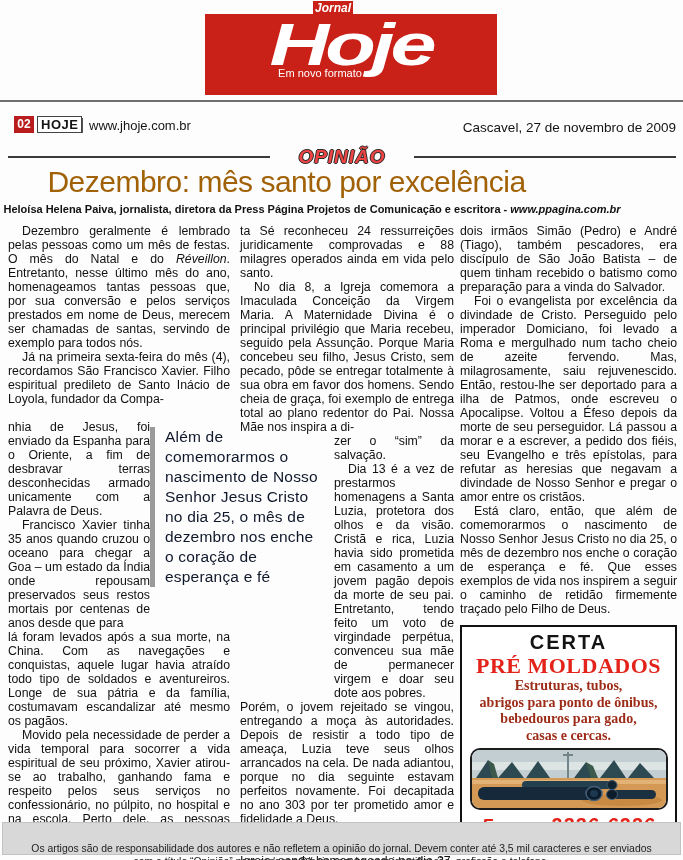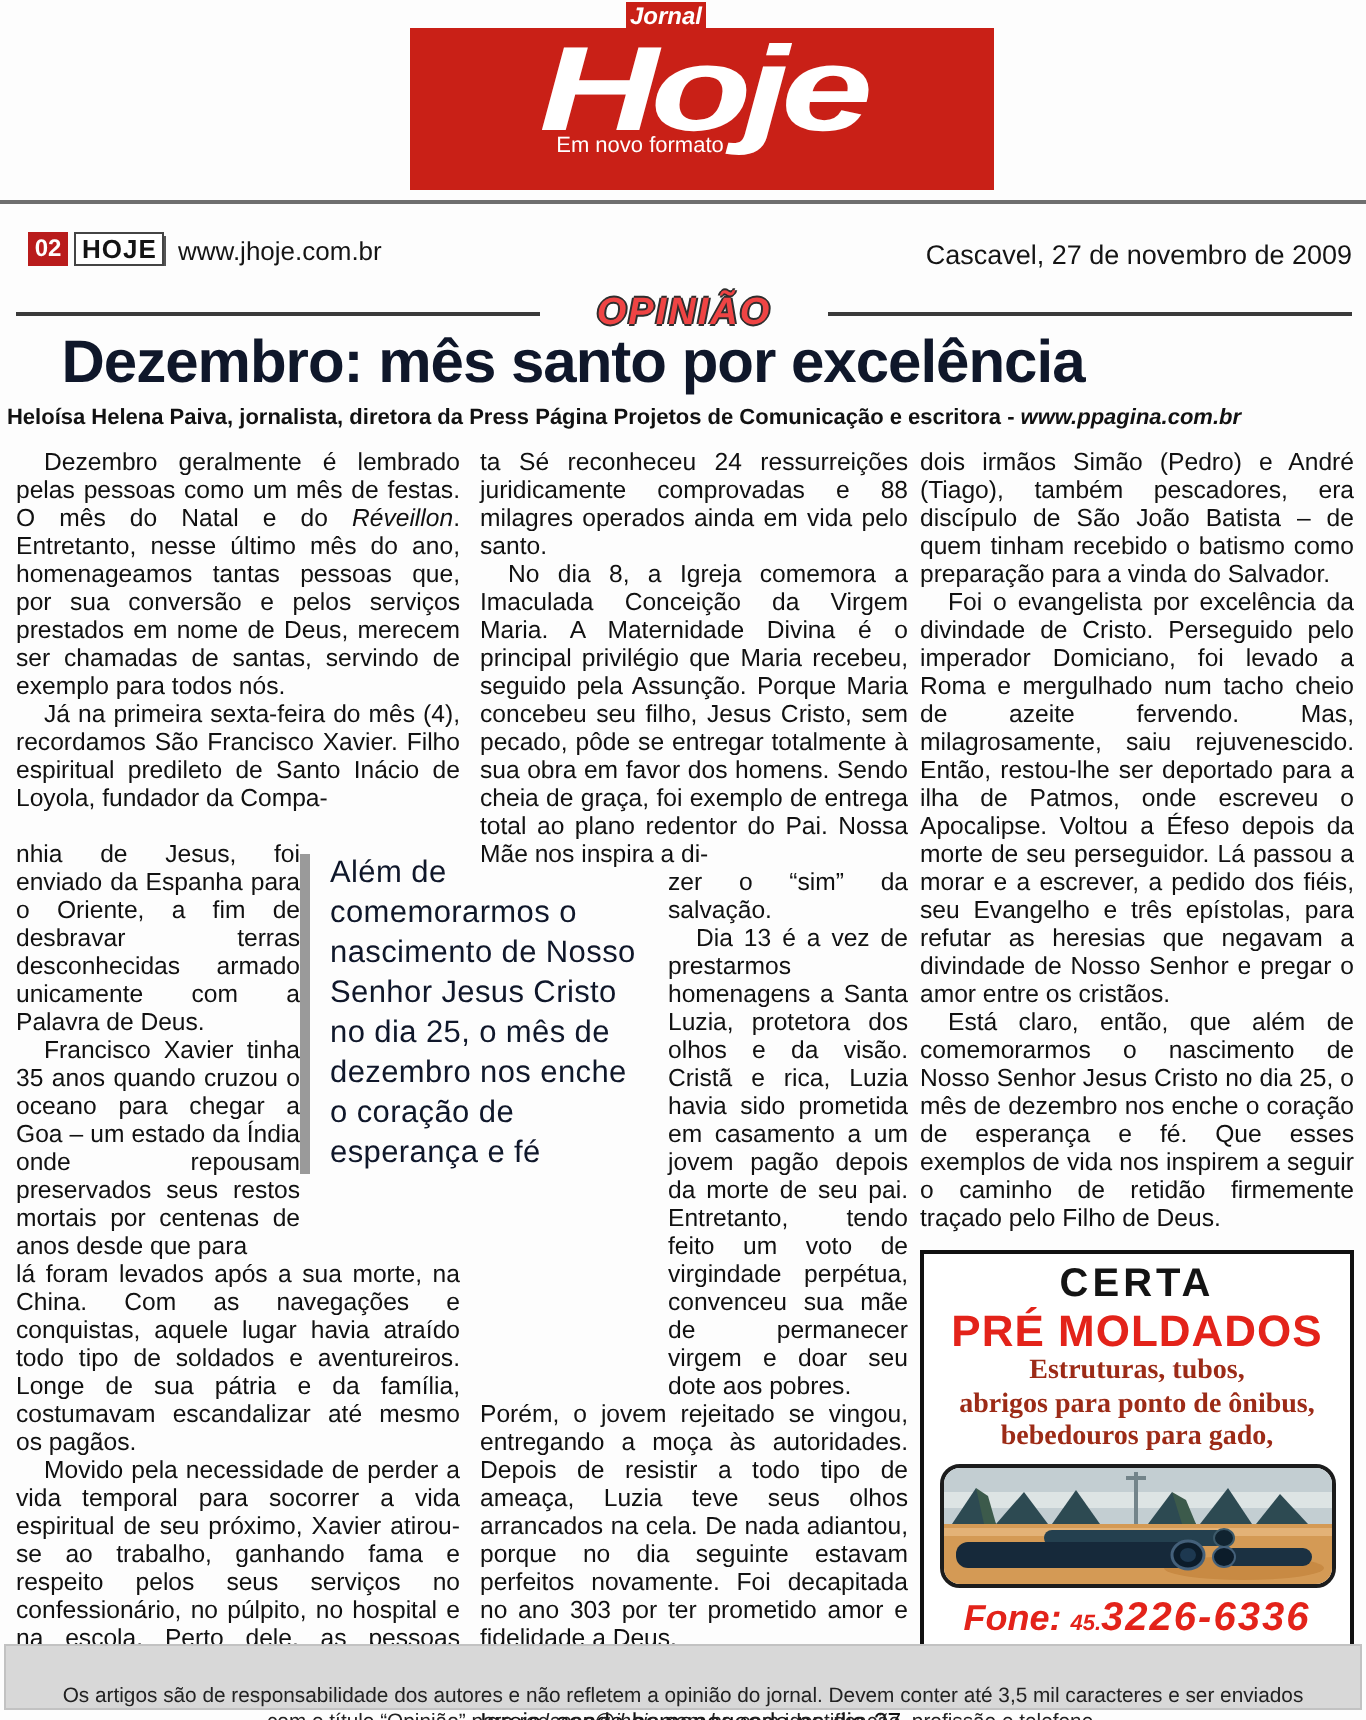--- a/index.html
+++ b/index.html
@@ -24,21 +24,21 @@
   .siteurl{position:absolute;left:82px;top:118px;font-size:13px;border-left:1px solid #555;padding-left:6px;line-height:15px;}
   .dateline{position:absolute;right:7px;top:120px;font-size:13.5px;}
   
   .sec-rule{position:absolute;top:156px;height:2px;background:#3a3a3a;}
   .sec-rule.left{left:8px;width:262px;}
   .sec-rule.right{left:414px;width:262px;}
   .sec-label{position:absolute;left:272px;top:146px;width:140px;text-align:center;
              font-size:19px;font-weight:bold;font-style:italic;letter-spacing:1px;color:#ef4444;
              text-shadow:-1px 0 #2e2e2e,1px 0 #2e2e2e,0 -1px #2e2e2e,0 1px #2e2e2e;}
   .title{position:absolute;left:0;top:165px;width:573px;text-align:center;
-         font-size:30px;font-weight:700;color:#0f172a;letter-spacing:-.5px;}
+         font-size:30px;font-weight:400;color:#a16207;letter-spacing:-.5px;}
   .byline{position:absolute;left:0;top:203px;width:624px;text-align:center;
           font-size:11px;font-weight:bold;color:#111;}
   .byline .em{font-style:italic;}
   
   .col{position:absolute;top:224px;}
   #col1{left:8px;width:222px;}
   #col2{left:240px;width:214px;}
   #col3{left:460px;width:217px;}
   .col p{margin:0;text-align:justify;font-size:12.3px;line-height:14px;color:#111;}
   .col p.ind{text-indent:14px;}
@@ -48,21 +48,21 @@
   #c2a{min-height:182px;}
   #c2b{width:120px;margin-left:94px;min-height:210px;}
   .em{font-style:italic;}
   
   .pullquote{position:absolute;left:150px;top:427px;width:172px;display:flex;}
   .pq-bar{width:5px;background:#9a9a9a;margin-right:10px;height:160px;flex:none;}
   .pq-text{font-size:15.5px;line-height:20px;color:#0f172a;letter-spacing:.2px;}
   
   .ad{margin-top:9px;border:2px solid #111;background:#fff;text-align:center;padding:4px 3px 6px;}
   .ad-brand1{font-size:20px;line-height:22px;font-weight:bold;letter-spacing:2px;color:#141414;}
-  .ad-brand2{font-size:22px;line-height:25px;font-weight:bold;letter-spacing:.5px;color:#e3231a;}
+  .ad-brand2{font-size:22px;line-height:25px;font-weight:bold;letter-spacing:.5px;color:#e3231a;font-family:Liberation Serif, serif;}
   .ad-desc{font-family:"Liberation Serif",serif;font-weight:bold;font-size:14px;line-height:16.5px;color:#9c2b17;}
   .ad-desc span{display:block;}
   .ad-photo{width:194px;height:58px;margin:4px auto 3px;border:2px solid #1c1c1c;border-radius:10px;overflow:hidden;}
   .ad-phone{line-height:24px;color:#e3231a;font-weight:bold;font-style:italic;}
   .ad-phone .lbl{font-size:18px;}
   .ad-phone .pre{font-size:11px;}
   .ad-phone .num{font-size:20px;letter-spacing:1px;}
   
   .footer{position:absolute;left:2px;top:822px;width:679px;height:33px;background:#d8d8d8;
           text-align:center;font-size:10.4px;line-height:12.5px;color:#222;padding-top:20px;box-sizing:border-box;
@@ -132,20 +132,21 @@
     <p class="ind">Foi o evangelista por excelência da divindade de Cristo. Perseguido pelo imperador Domiciano, foi levado a Roma e mergulhado num tacho cheio de azeite fervendo. Mas, milagrosamente, saiu rejuvenescido. Então, restou-lhe ser deportado para a ilha de Patmos, onde escreveu o Apocalipse. Voltou a Éfeso depois da morte de seu perseguidor. Lá passou a morar e a escrever, a pedido dos fiéis, seu Evangelho e três epístolas, para refutar as heresias que negavam a divindade de Nosso Senhor e pregar o amor entre os cristãos.</p>
     <p class="ind">Está claro, então, que além de comemorarmos o nascimento de Nosso Senhor Jesus Cristo no dia 25, o mês de dezembro nos enche o coração de esperança e fé. Que esses exemplos de vida nos inspirem a seguir o caminho de retidão firmemente traçado pelo Filho de Deus.</p>
 
     <div class="ad">
       <div class="ad-brand1">CERTA</div>
       <div class="ad-brand2">PRÉ MOLDADOS</div>
       <div class="ad-desc">
         <span>Estruturas, tubos,</span>
         <span>abrigos para ponto de ônibus,</span>
         <span>bebedouros para gado,</span>
+        <span>casas e cercas.</span>
       </div>
       <div class="ad-photo">
         <svg width="194" height="58" viewBox="0 0 194 58" xmlns="http://www.w3.org/2000/svg">
           <rect x="0" y="0" width="194" height="32" fill="#c3ced2"></rect>
           <rect x="0" y="12" width="194" height="8" fill="#dde4e4"></rect>
           <rect x="95" y="2" width="2" height="26" fill="#73848a"></rect>
           <rect x="91" y="4" width="10" height="2" fill="#73848a"></rect>
           <g fill="#2d4a52">
             <polygon points="4,28 16,10 26,28"></polygon>
             <polygon points="26,28 40,12 52,28"></polygon>

